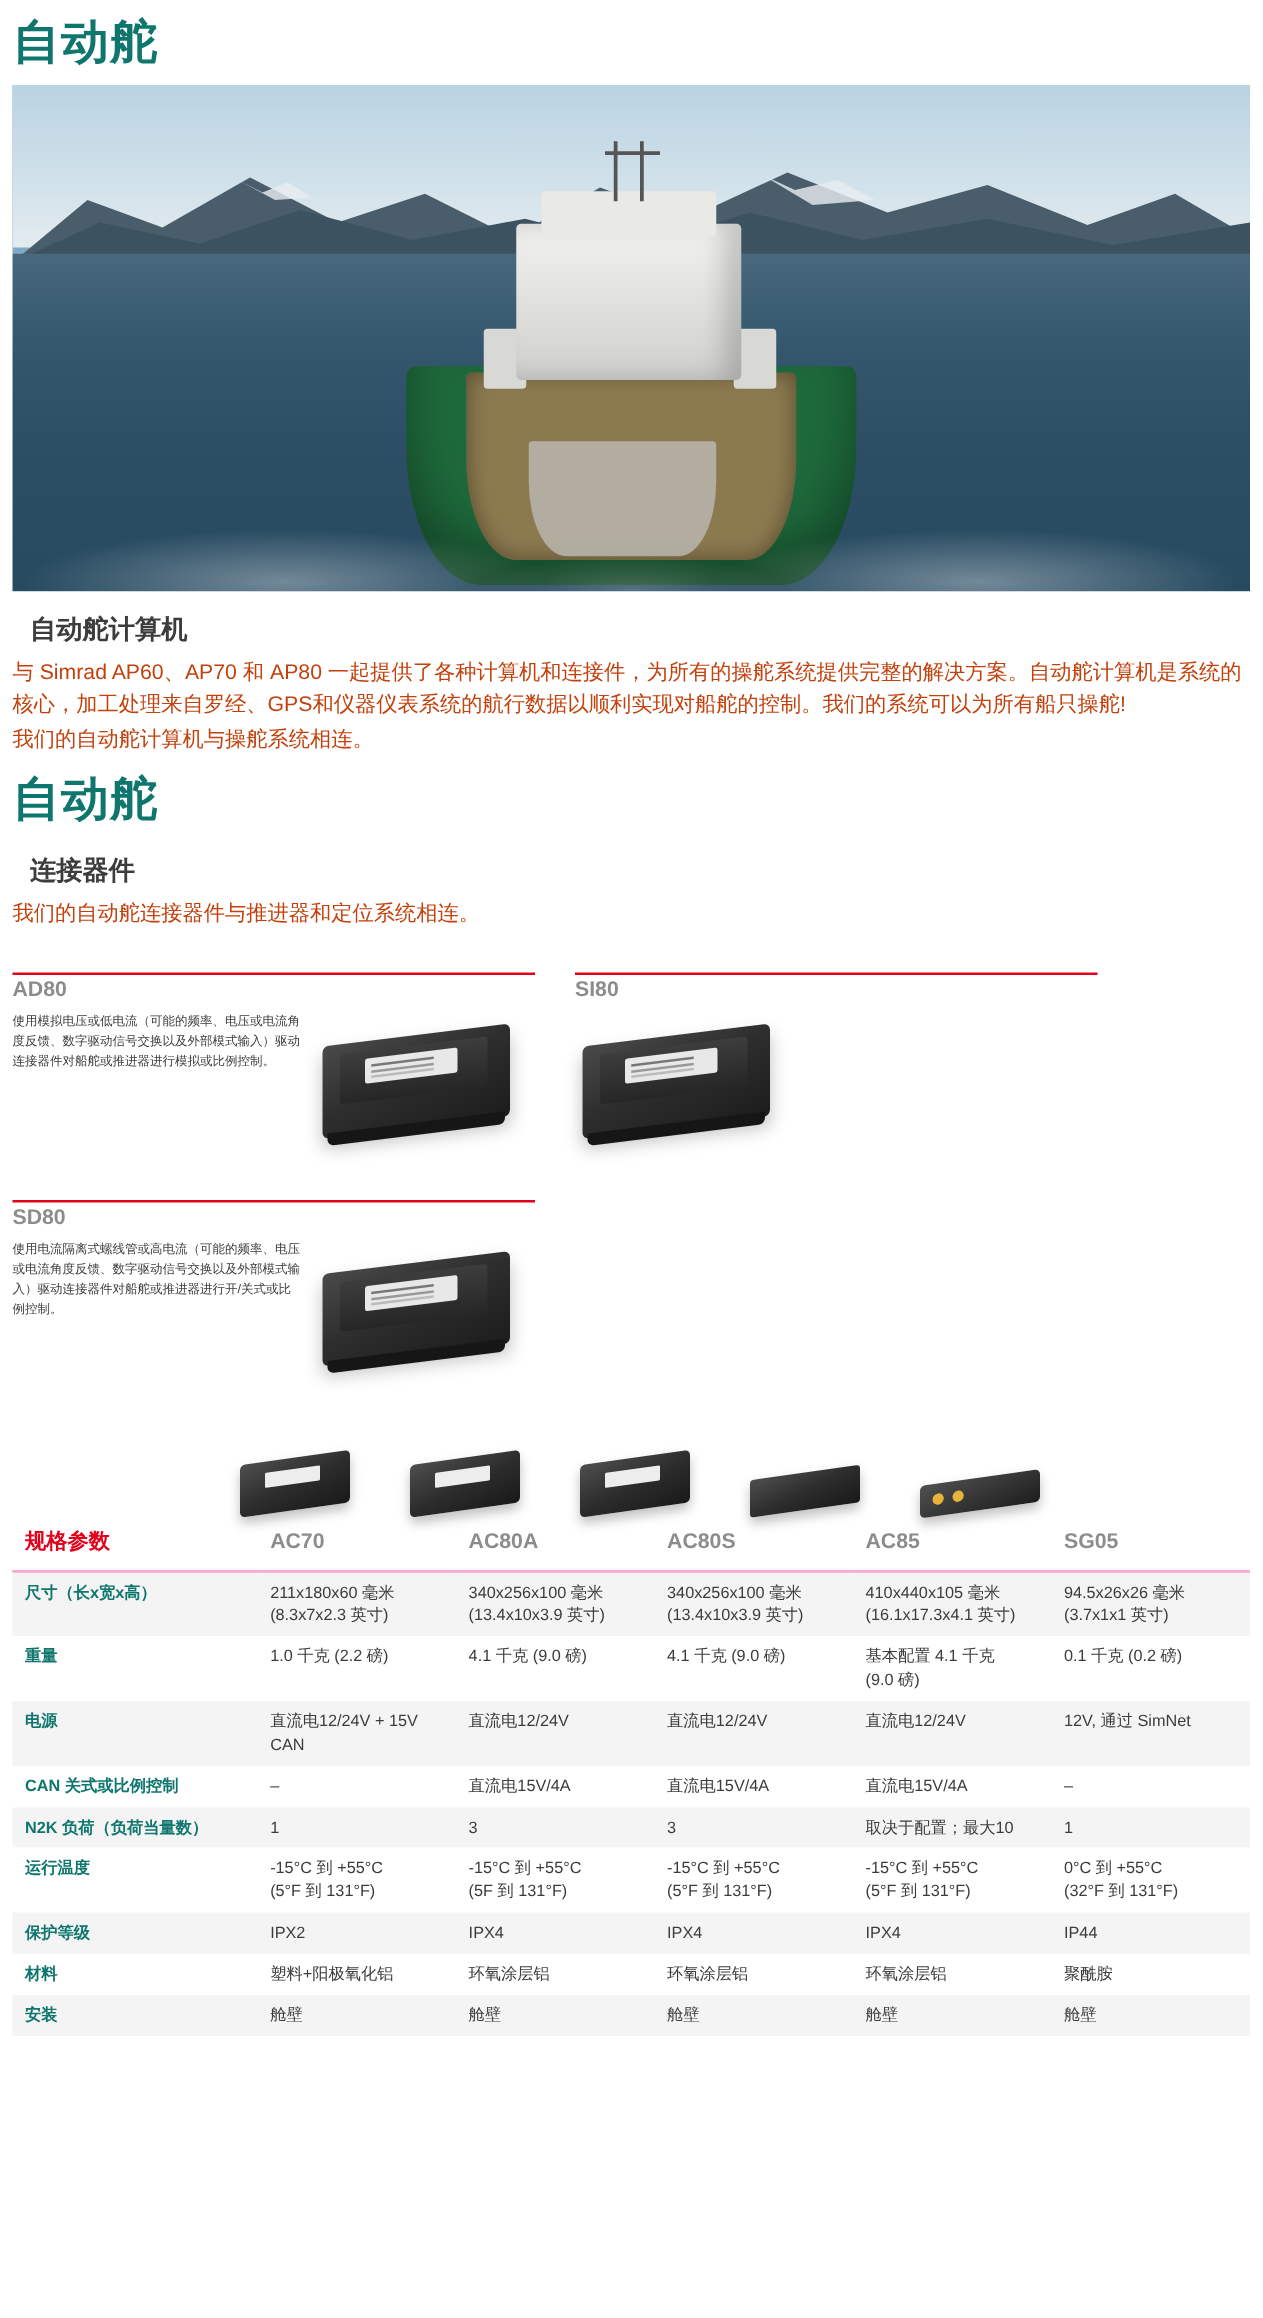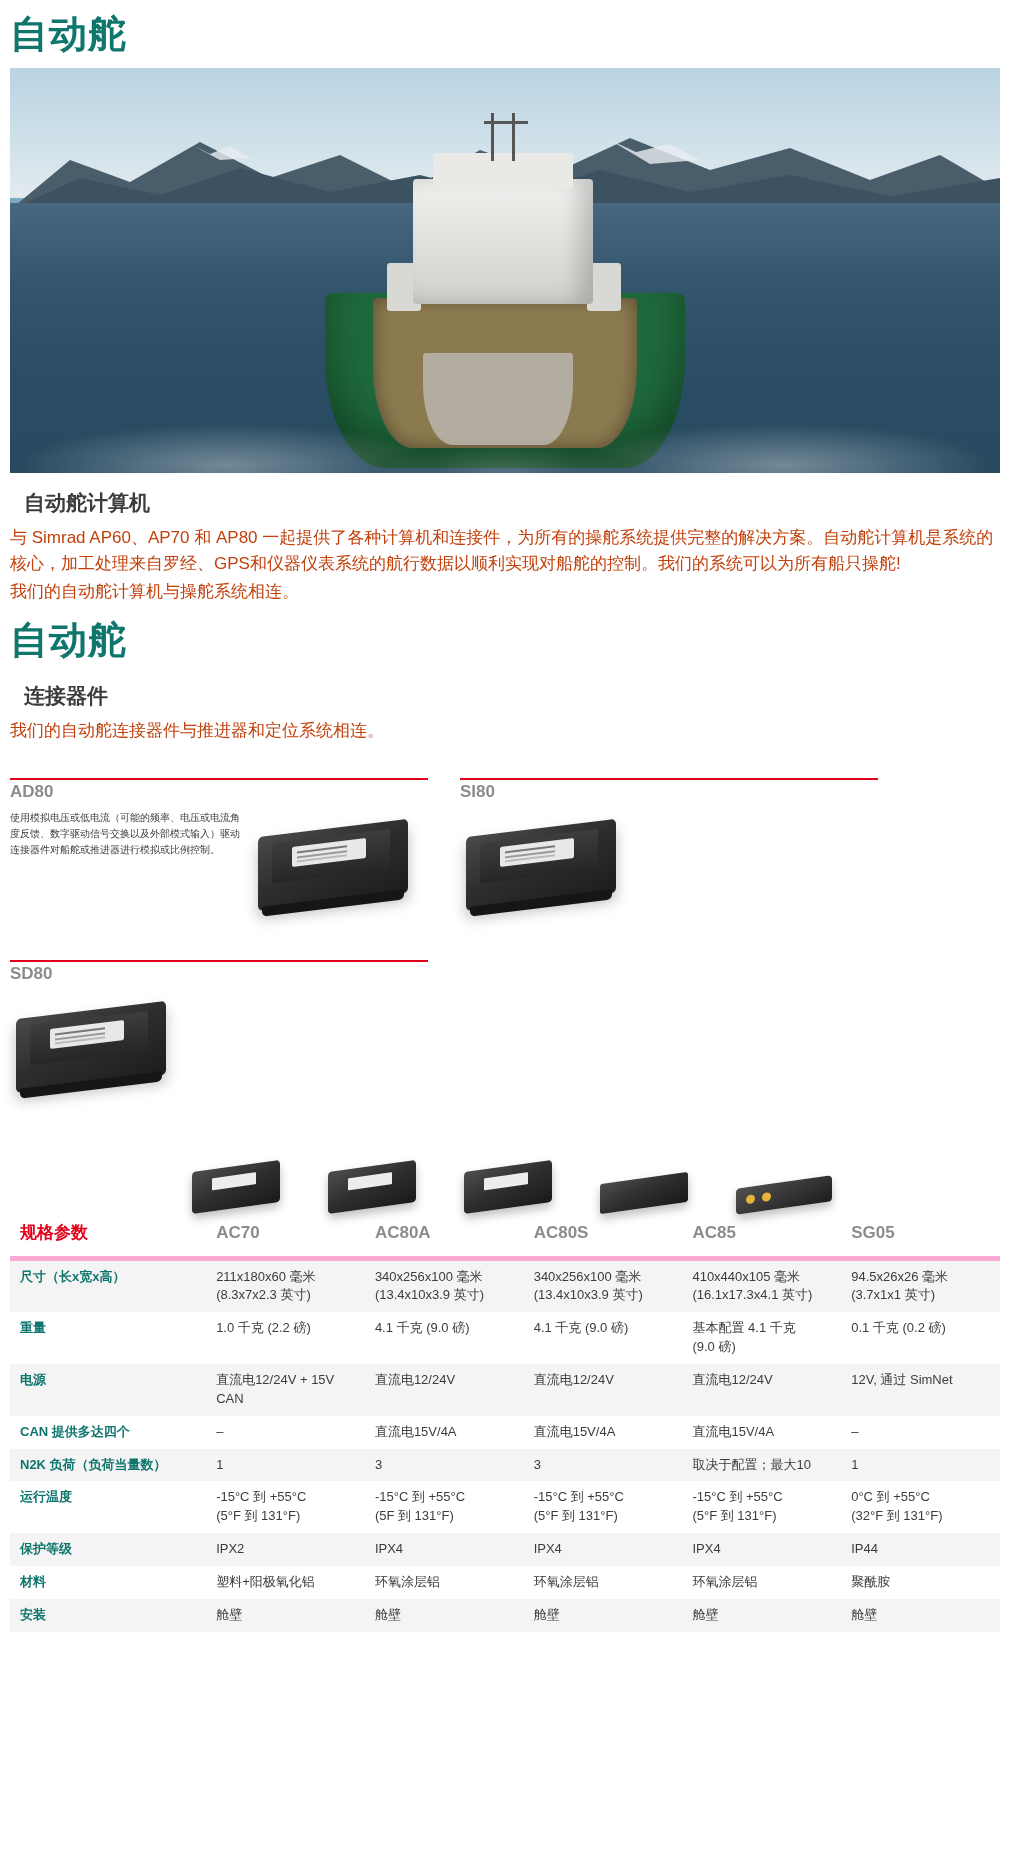--- a/index.html
+++ b/index.html
@@ -244,21 +244,21 @@
     text-align: left;
     vertical-align: top;
     padding: 7px 8px 7px 10px;
     line-height: 1.45;
   }
   table.specs thead th {
     font-size: 17px;
     font-weight: bold;
     color: #8c8c8c;
     padding-bottom: 10px;
-    border-bottom: 5px solid #f9a8d4;
+    border-bottom: 2px solid #f9a8d4;
   }
   table.specs thead th.first {
     color: #e2001a;
     font-size: 17px;
   }
   table.specs tbody td:first-child {
     font-weight: bold;
     color: #0f766e;
   }
   table.specs tbody tr:nth-child(odd) { background: #f4f4f4; }
@@ -333,20 +333,21 @@
         </div>
       </div>
     </div>
   </div>
 
   <div class="cards row2">
     <div class="card">
       <div class="card-rule"></div>
       <div class="card-title">SD80</div>
       <div class="card-inner">
+        <div class="card-desc">使用电流隔离式螺线管或高电流（可能的频率、电压或电流角度反馈、数字驱动信号交换以及外部模式输入）驱动连接器件对船舵或推进器进行开/关式或比例控制。</div>
         <div class="card-img">
           <div class="device">
             <div class="lid"></div>
             <div class="label"></div>
             <div class="foot"></div>
           </div>
         </div>
       </div>
     </div>
     <div class="card"></div>
@@ -416,21 +417,21 @@
         </tr>
         <tr>
           <td>电源</td>
           <td>直流电12/24V + 15V CAN</td>
           <td>直流电12/24V</td>
           <td>直流电12/24V</td>
           <td>直流电12/24V</td>
           <td>12V, 通过 SimNet</td>
         </tr>
         <tr>
-          <td>CAN 提供多达四个</td>
+          <td>CAN 关式或比例控制</td>
           <td>–</td>
           <td>直流电15V/4A</td>
           <td>直流电15V/4A</td>
           <td>直流电15V/4A</td>
           <td>–</td>
         </tr>
         <tr>
           <td>N2K 负荷（负荷当量数）</td>
           <td>1</td>
           <td>3</td>

